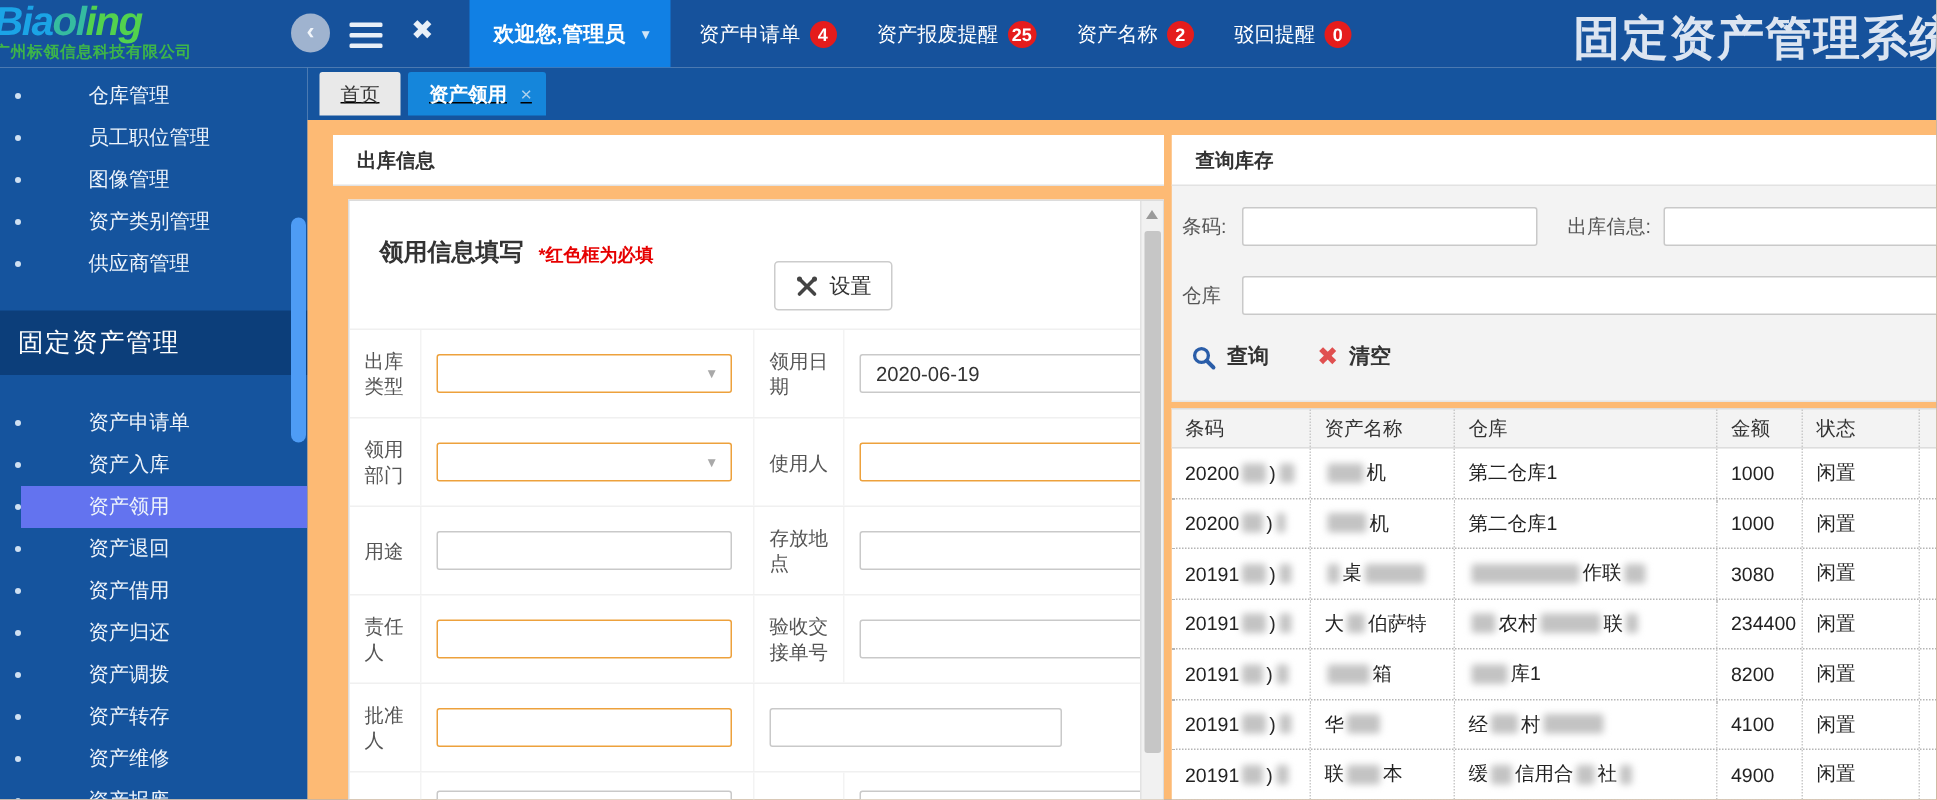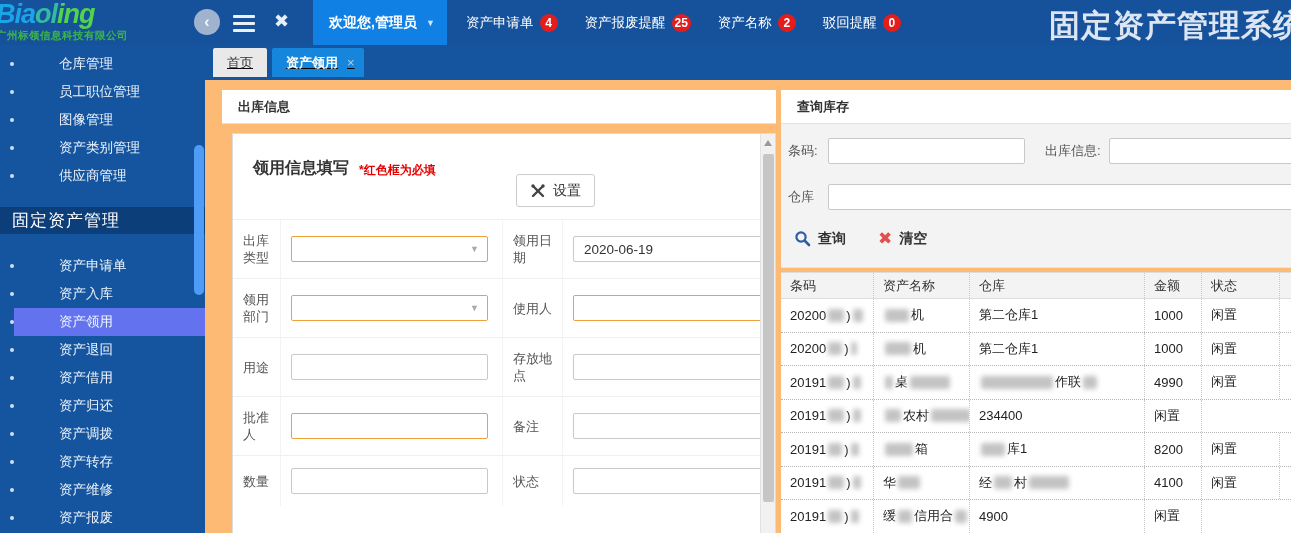--- a/index.html
+++ b/index.html
@@ -25,21 +25,21 @@
   .sys-title { position:absolute; right:-14px; top:5px; font-size:31px; font-weight:bold; color:#dce5f1; letter-spacing:1px; white-space:nowrap; }
 
   
   .sidebar { position:absolute; left:0; top:45px; width:205px; bottom:0; background:#15549e; overflow:hidden; }
   .menu-top { padding-top:5px; }
   .menu-bottom { padding-top:18px; }
   .sidebar-item { height:28px; display:flex; align-items:center; position:relative; color:#eef4fb; font-size:13.5px; cursor:default; }
   .sidebar-item .bullet { width:4px; height:4px; border-radius:50%; background:#cfe0f2; margin-left:10px; flex:none; }
   .sidebar-item .slabel { margin-left:45px; }
   .sidebar-item.selected { background:linear-gradient(to right, rgba(0,0,0,0) 14px, #6373ef 14px); }
-  .section-header { margin-top:17px; height:27px; background:#0c3e7a; color:#fff; font-size:17px; display:flex; align-items:center; padding-left:12px; letter-spacing:1px; }
+  .section-header { margin-top:17px; height:43px; background:#0c3e7a; color:#fff; font-size:17px; display:flex; align-items:center; padding-left:12px; letter-spacing:1px; }
   .side-scroll { position:absolute; right:1px; top:100px; width:10px; height:150px; border-radius:5px; background:#4e9cf5; }
 
   
   .main { position:absolute; left:205px; top:45px; right:0; bottom:0; background:#15549e; }
   .tabbar { height:35px; display:flex; align-items:center; padding-left:8px; gap:5px;text-decoration:underline; }
   .tab { height:29px; display:flex; align-items:center; padding:0 14px; font-size:13px; background:#e9e9e9; color:#333; border-radius:2px 2px 0 0; }
   .tab.active { background:#1586db; color:#fff; font-weight:bold; padding-right:9px; }
   .tab .tx { margin-left:9px; color:#aed0ec; font-size:13px; font-weight:normal; }
   .content { position:absolute; top:35px; left:0; right:0; bottom:0; background:#fdba74; overflow:hidden; }
 
@@ -269,25 +269,34 @@
                 <div class="fcell flabel">用途</div>
                 <div class="fcell ffield">
                   <input class="fld" value="" style="">
                 </div>
                 <div class="fcell flabel">存放地点</div>
                 <div class="fcell ffield">
                   <input class="fld" value="" style="">
                 </div>
               </div>
               <div class="frow">
+                <div class="fcell flabel">责任人</div>
+                <div class="fcell ffield">
+                  <input class="fld req" value="" style="">
+                </div>
+                <div class="fcell flabel">验收交接单号</div>
+                <div class="fcell ffield">
+                  <input class="fld" value="" style="">
+                </div>
+              </div>
+              <div class="frow">
                 <div class="fcell flabel">批准人</div>
                 <div class="fcell ffield">
                   <input class="fld req" value="" style="">
                 </div>
-                <div class="fcell flabel">备注</div>
                 <div class="fcell ffield">
                   <input class="fld" value="" style="">
                 </div>
               </div>
               <div class="frow">
                 <div class="fcell flabel">数量</div>
                 <div class="fcell ffield">
                   <input class="fld" value="" style="">
                 </div>
                 <div class="fcell flabel">状态</div>
@@ -353,26 +362,27 @@
             <div class="tcell"><span class="rd" style="width:26px"></span>机</div>
             <div class="tcell">第二仓库1</div>
             <div class="tcell">1000</div>
             <div class="tcell">闲置</div>
             <div class="tcell"></div>
           </div>
           <div class="trow tdata">
             <div class="tcell">20191<span class="rd" style="width:16px"></span>)<span class="rd" style="width:8px"></span></div>
             <div class="tcell"><span class="rd" style="width:8px"></span>桌<span class="rd" style="width:40px"></span></div>
             <div class="tcell"><span class="rd" style="width:72px"></span>作联<span class="rd" style="width:14px"></span></div>
-            <div class="tcell">4990</div>
+            <div class="tcell">3080</div>
             <div class="tcell">闲置</div>
             <div class="tcell"></div>
           </div>
           <div class="trow tdata">
             <div class="tcell">20191<span class="rd" style="width:16px"></span>)<span class="rd" style="width:8px"></span></div>
+            <div class="tcell">大<span class="rd" style="width:12px"></span>伯萨特</div>
             <div class="tcell"><span class="rd" style="width:16px"></span>农村<span class="rd" style="width:40px"></span>联<span class="rd" style="width:8px"></span></div>
             <div class="tcell">234400</div>
             <div class="tcell">闲置</div>
             <div class="tcell"></div>
           </div>
           <div class="trow tdata">
             <div class="tcell">20191<span class="rd" style="width:14px"></span>)<span class="rd" style="width:8px"></span></div>
             <div class="tcell"><span class="rd" style="width:28px"></span>箱</div>
             <div class="tcell"><span class="rd" style="width:24px"></span>库1</div>
             <div class="tcell">8200</div>
@@ -382,20 +392,21 @@
           <div class="trow tdata">
             <div class="tcell">20191<span class="rd" style="width:16px"></span>)<span class="rd" style="width:8px"></span></div>
             <div class="tcell">华<span class="rd" style="width:22px"></span></div>
             <div class="tcell">经<span class="rd" style="width:18px"></span>村<span class="rd" style="width:40px"></span></div>
             <div class="tcell">4100</div>
             <div class="tcell">闲置</div>
             <div class="tcell"></div>
           </div>
           <div class="trow tdata">
             <div class="tcell">20191<span class="rd" style="width:14px"></span>)<span class="rd" style="width:8px"></span></div>
+            <div class="tcell">联<span class="rd" style="width:22px"></span>本</div>
             <div class="tcell">缓<span class="rd" style="width:14px"></span>信用合<span class="rd" style="width:12px"></span>社<span class="rd" style="width:8px"></span></div>
             <div class="tcell">4900</div>
             <div class="tcell">闲置</div>
             <div class="tcell"></div>
           </div>
         </div>
     </div>
 
   </div>
 </div>

